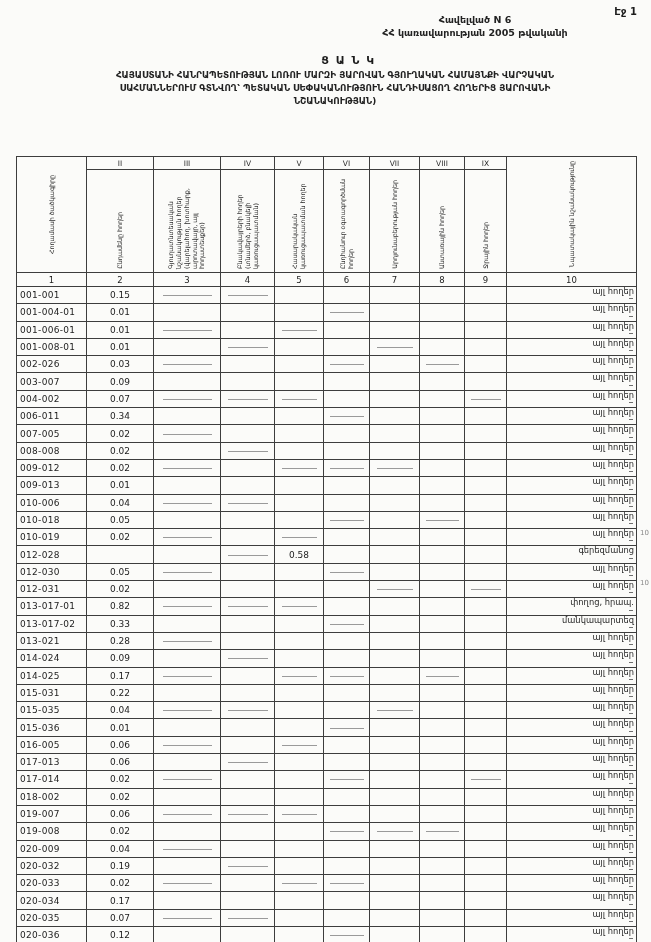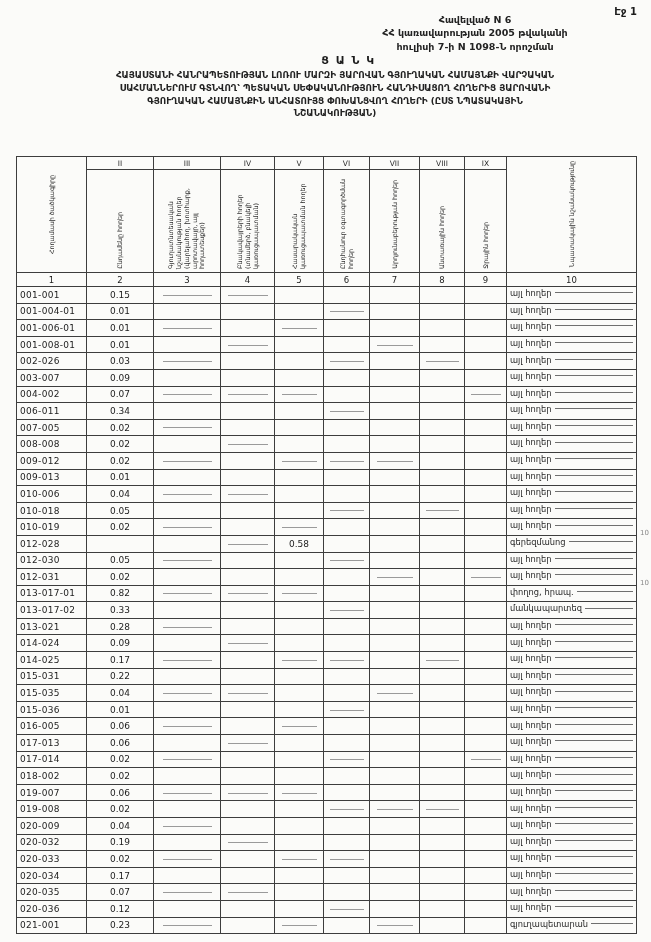--- a/index.html
+++ b/index.html
@@ -48,45 +48,43 @@
   .mid::after{display:none;content:"";position:absolute;left:14%;right:12%;bottom:44%;border-bottom:1px solid #9a9a9a;}
   tbody tr:nth-child(2n+1) .m3::after{display:block;}
   tbody tr:nth-child(3n+1) .m4::after{display:block;}
   tbody tr:nth-child(4n+3) .m5::after{display:block;}
   tbody tr:nth-child(3n+2) .m6::after{display:block;}
   tbody tr:nth-child(7n+4) .m7::after{display:block;}
   tbody tr:nth-child(9n+5) .m8::after{display:block;}
   tbody tr:nth-child(11n+7) .m9::after{display:block;}
 
   .c-use{overflow:hidden;}
-  .use-inner{display:flex;align-items:center;height:100%;padding:0 2px 0 3px;}
+  .use-inner{display:flex;align-items:flex-end;height:100%;padding:0 2px 0 3px;flex-direction:column;}
   .use-label{font-size:8.3px;line-height:1;padding-bottom:3px;white-space:nowrap;color:#242424;}
   .fill{flex:1;border-bottom:1px solid #6f6f6f;margin:0 1px 4px 3px;min-width:4px;}
 
   .mark{position:absolute;left:624px;font-size:7px;color:#8a8a8a;}
 </style>
 </head>
 <body>
 
 <div class="doc">
 
   <div class="page-num">Էջ 1</div>
 
   <div class="annex-block">
     <div>Հավելված N 6</div>
     <div>ՀՀ կառավարության 2005 թվականի</div>
-    <div>հուլիսի 7-ի N 1098-Ն որոշման</div>
   </div>
 
   <div class="list-title">Ց Ա Ն Կ</div>
 
   <div class="main-title">
     <div>ՀԱՅԱՍՏԱՆԻ ՀԱՆՐԱՊԵՏՈՒԹՅԱՆ ԼՈՌՈՒ ՄԱՐԶԻ ՅԱՐՈՎԱՆ ԳՅՈՒՂԱԿԱՆ ՀԱՄԱՅՆՔԻ ՎԱՐՉԱԿԱՆ</div>
     <div>ՍԱՀՄԱՆՆԵՐՈՒՄ ԳՏՆՎՈՂ՝ ՊԵՏԱԿԱՆ ՍԵՓԱԿԱՆՈՒԹՅՈՒՆ ՀԱՆԴԻՍԱՑՈՂ ՀՈՂԵՐԻՑ ՅԱՐՈՎԱՆԻ</div>
-    <div>ԳՅՈՒՂԱԿԱՆ ՀԱՄԱՅՆՔԻՆ ԱՆՀԱՏՈՒՅՑ ՓՈԽԱՆՑՎՈՂ ՀՈՂԵՐԻ (ԸՍՏ ՆՊԱՏԱԿԱՅԻՆ</div>
     <div>ՆՇԱՆԱԿՈՒԹՅԱՆ)</div>
   </div>
 
   <div class="table-wrap">
     <table>
       <colgroup>
         <col style="width:70px">
           <col style="width:67px">
           <col style="width:67px">
         <col style="width:54px">

